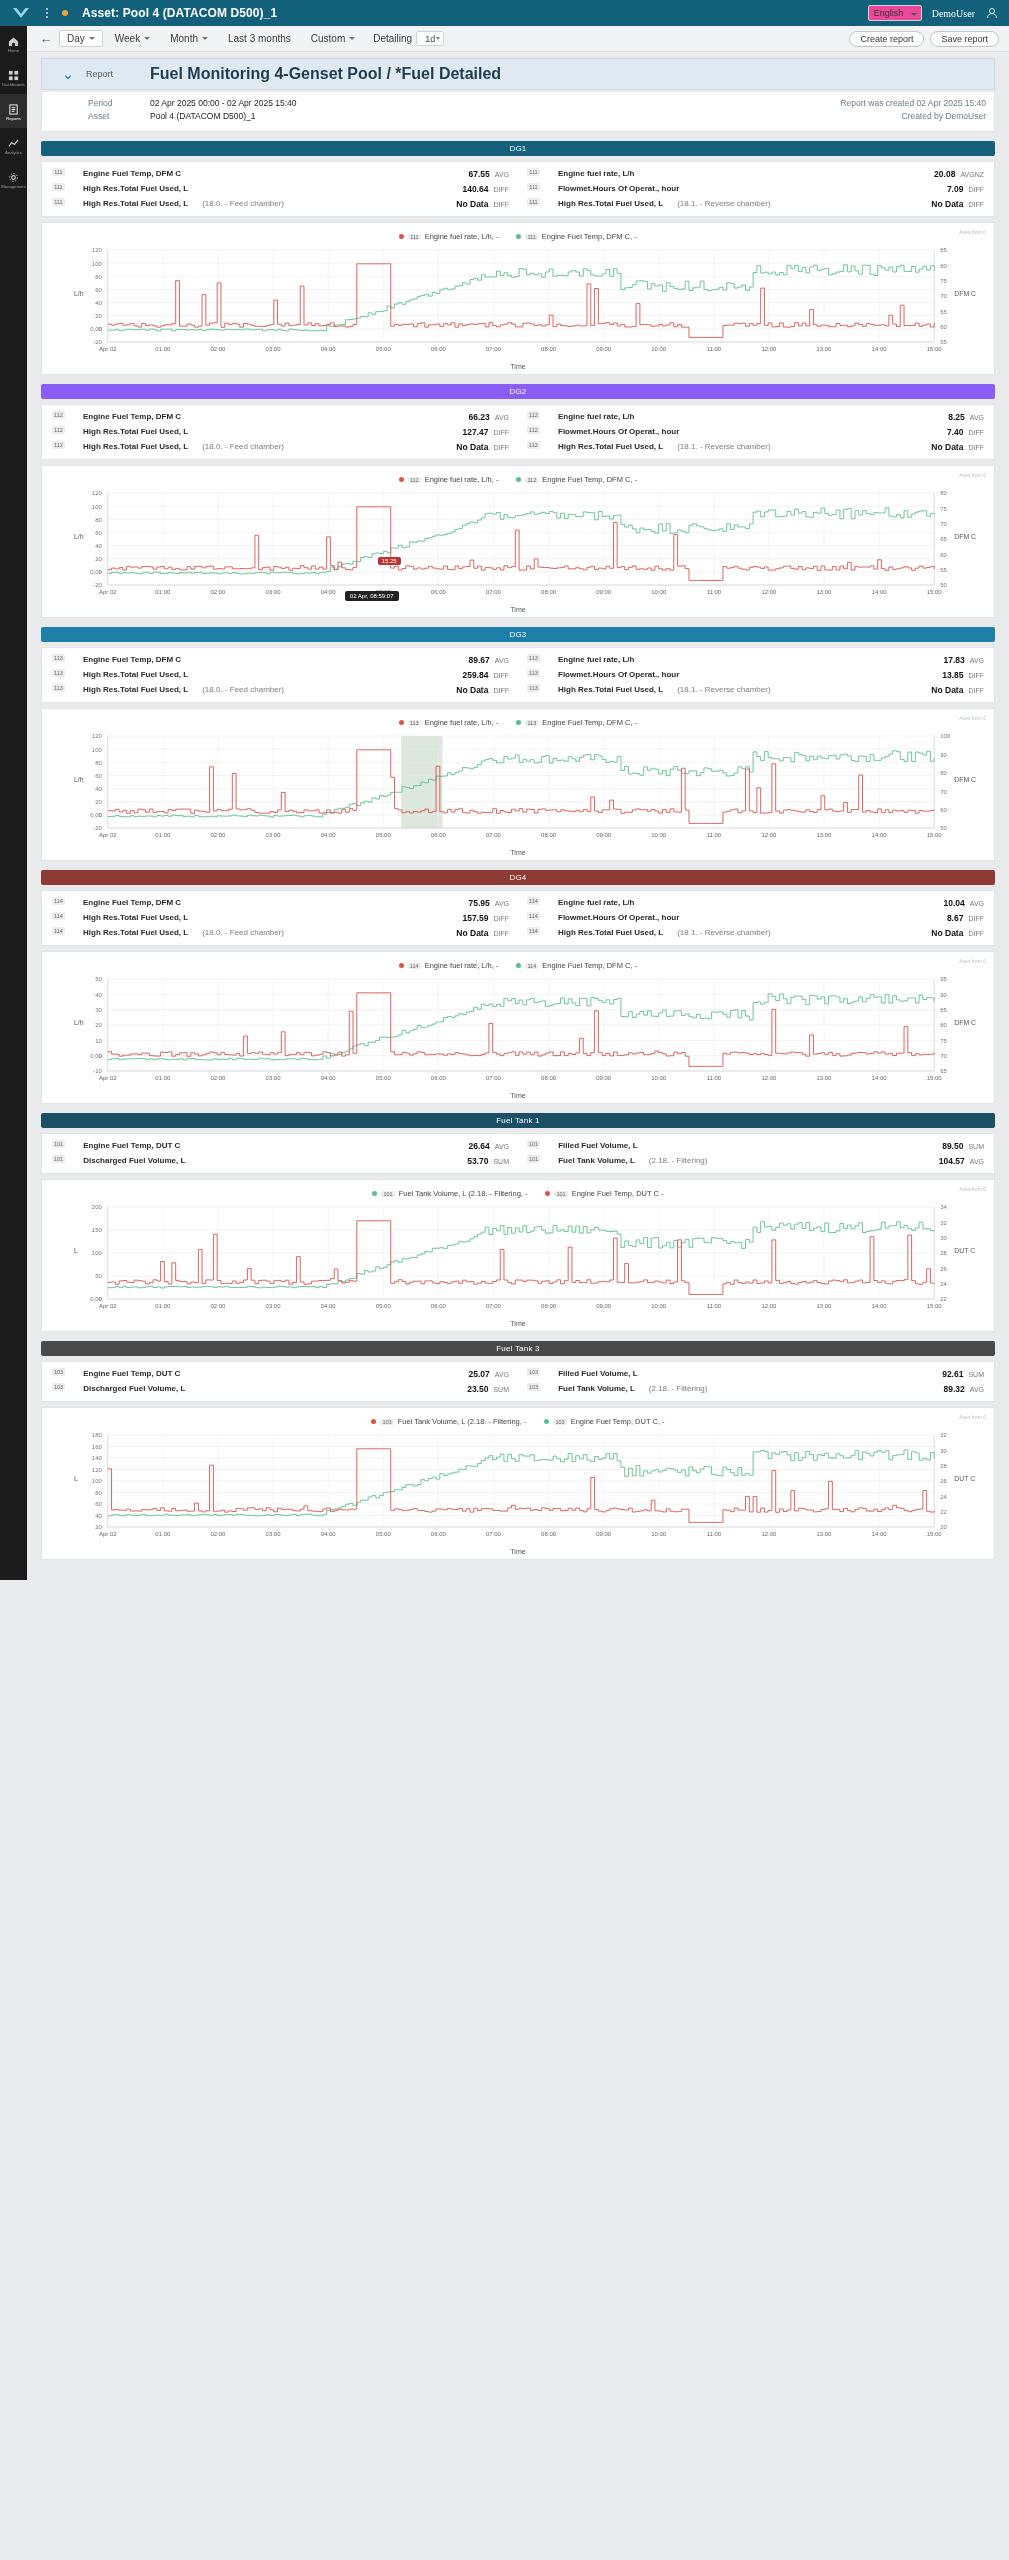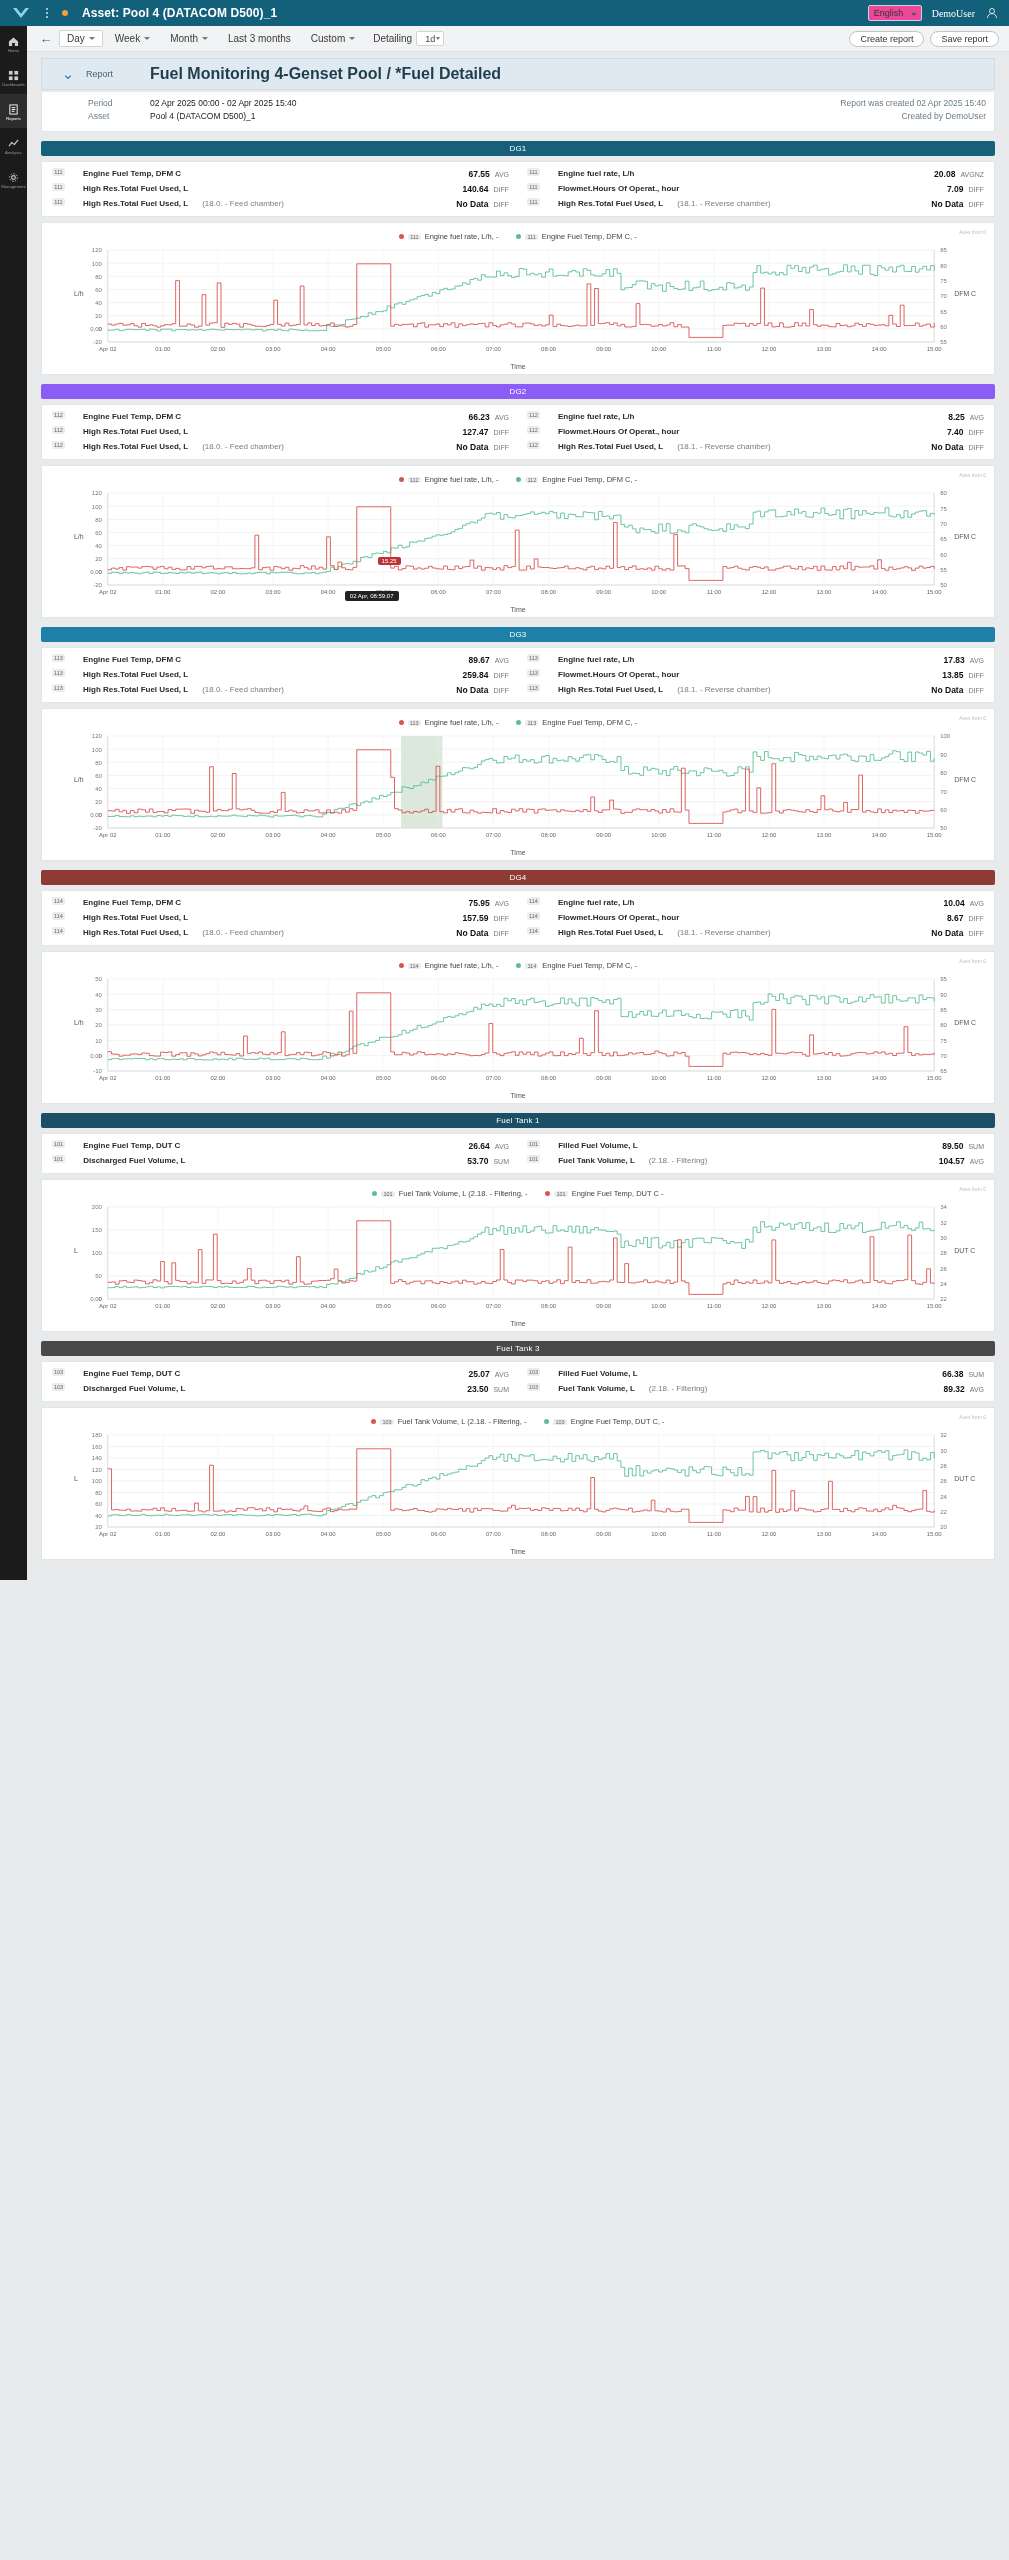--- a/index.html
+++ b/index.html
@@ -955,21 +955,21 @@
     <span class="kpi-vals">
       <span class="kpi-value">25.07</span>
       <span class="kpi-agg">AVG</span>
     </span>
   </div>
             <div class="kpi-row">
     <span class="kpi-badge">103</span>
     <span class="kpi-name">Filled Fuel Volume, L</span>
 
     <span class="kpi-vals">
-      <span class="kpi-value">66.38</span>
+      <span class="kpi-value">92.61</span>
       <span class="kpi-agg">SUM</span>
     </span>
   </div>
             <div class="kpi-row">
     <span class="kpi-badge">103</span>
     <span class="kpi-name">Discharged Fuel Volume, L</span>
 
     <span class="kpi-vals">
       <span class="kpi-value">23.50</span>
       <span class="kpi-agg">SUM</span>

